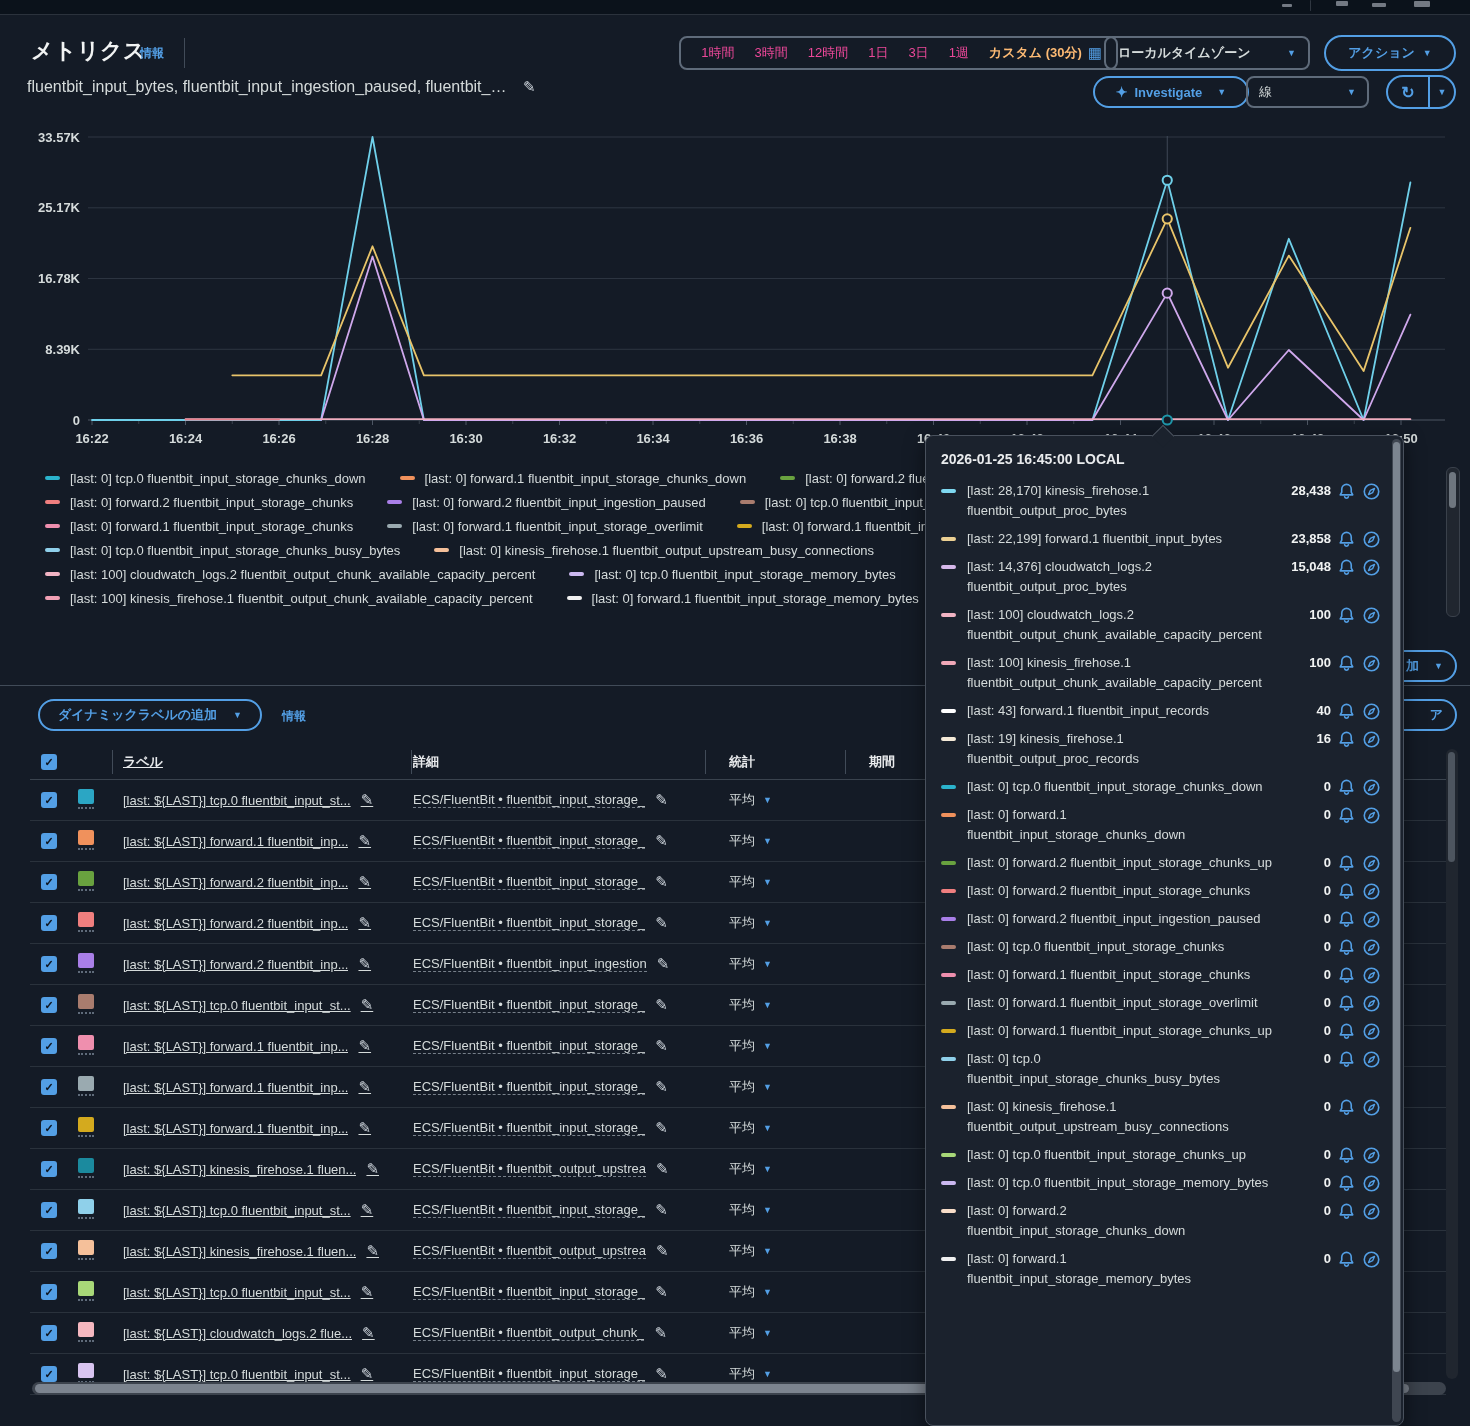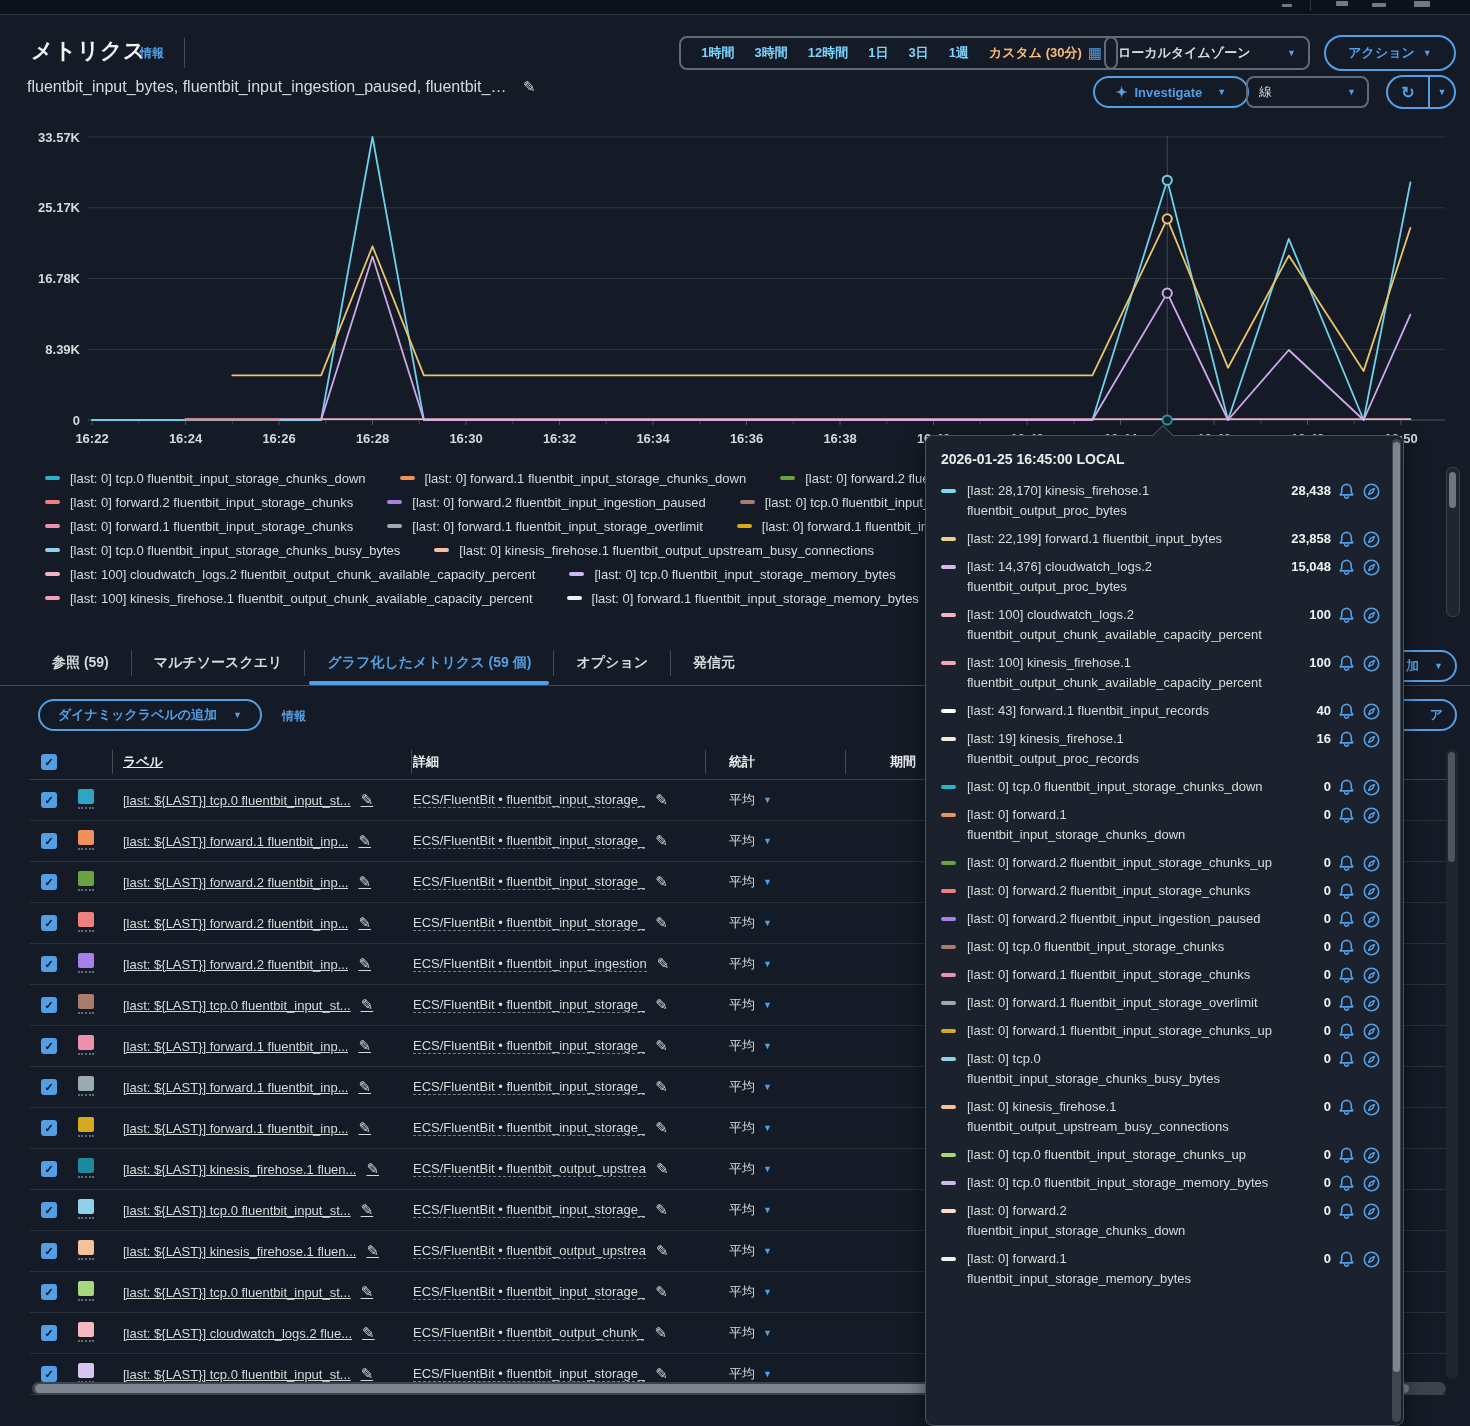--- a/index.html
+++ b/index.html
@@ -17,21 +17,21 @@
   #title-div{left:184px;top:38px;width:1px;height:30px;background:#414b58;}
   #subtitle{left:27px;top:78px;font-size:16px;color:#d5dbdb;}
   #subtitle .pencil{margin-left:12px;}
 
   .pencil{color:#cfd6dd;font-size:15px;cursor:pointer;}
   .caret{color:#539fe5;font-size:9px;margin-left:8px;}
 
   
   #seg{top:36px;right:352px;height:30px;border:2px solid #5f6b7a;border-radius:8px;
        display:flex;align-items:center;padding:0 10px;gap:0;}
-  .seg-item{padding:0 10px;font-size:13px;font-weight:bold;color:#7dd3fc;cursor:pointer;white-space:nowrap;}
+  .seg-item{padding:0 10px;font-size:13px;font-weight:normal;color:#ec4899;cursor:pointer;white-space:nowrap;}
   .seg-custom{padding:0 6px 0 10px;font-size:13px;font-weight:bold;color:#fdba74;cursor:pointer;white-space:nowrap;}
   .cal-icon{color:#539fe5;font-size:15px;padding-right:4px;cursor:pointer;}
   #tz-select{top:36px;right:160px;width:178px;height:30px;border:2px solid #5f6b7a;border-radius:8px;
        display:flex;align-items:center;justify-content:space-between;padding:0 12px;font-size:13px;font-weight:bold;color:#d5dbdb;cursor:pointer;}
   #actions-btn{top:35px;right:14px;width:128px;height:32px;border:2px solid #539fe5;border-radius:18px;
        display:flex;align-items:center;justify-content:center;font-size:13px;font-weight:bold;color:#539fe5;cursor:pointer;}
   #investigate-btn{top:76px;right:221px;width:152px;height:28px;border:2px solid #539fe5;border-radius:16px;
        display:flex;align-items:center;justify-content:center;gap:7px;font-size:13px;font-weight:bold;color:#539fe5;cursor:pointer;}
   .sparkle{font-size:14px;color:#539fe5;}
   #charttype-select{top:76px;right:101px;width:97px;height:28px;border:2px solid #5f6b7a;border-radius:8px;
@@ -73,21 +73,21 @@
   #mtable{left:30px;top:745px;width:1416px;}
   .thead{position:relative;display:flex;align-items:center;height:34px;border-bottom:1px solid #3a434e;
         font-size:13px;font-weight:bold;color:#e9ebed;}
   .th-sep{position:absolute;top:5px;height:24px;width:1px;background:#414b58;}
   .trow{display:flex;align-items:center;height:40px;border-bottom:1px solid #2a323c;font-size:13px;color:#d5dbdb;}
   .col-check{width:48px;display:flex;justify-content:flex-start;padding-left:11px;box-sizing:border-box;}
   .col-swatch{width:45px;}
   .col-label{width:290px;display:flex;align-items:center;gap:10px;text-decoration:underline;}
   .col-detail{width:292px;display:flex;align-items:center;gap:10px;}
   .col-stat{width:140px;display:flex;align-items:center;padding-left:24px;}
-  .col-period{padding-left:112px;margin-left:21px;}
+  .col-period{padding-left:112px;}
   .checkbox{width:16px;height:16px;background:#539fe5;border-radius:3px;display:flex;align-items:center;justify-content:center;
         color:#0f1620;font-size:11px;font-weight:bold;cursor:pointer;}
   .tswatch-wrap{display:inline-block;border-bottom:2px dotted #5f6b7a;padding-bottom:3px;cursor:pointer;}
   .tswatch{width:16px;height:15px;border-radius:2px;}
   .cell-label{max-width:250px;overflow:hidden;text-overflow:ellipsis;white-space:nowrap;}
   .cell-detail{max-width:250px;overflow:hidden;white-space:nowrap;border-bottom:1px dashed #767f89;cursor:pointer;}
   .stat-val{color:#d5dbdb;cursor:pointer;}
 
   
   #hscroll{left:32px;top:1382px;width:1414px;height:13px;background:#3c434d;border-radius:7px;}
@@ -305,42 +305,20 @@
           <span class="swatch-dash" style="background: rgb(240, 160, 180);"></span>
           <span>[last: 100] kinesis_firehose.1 fluentbit_output_chunk_available_capacity_percent</span>
         </div>
         <div class="leg-item">
           <span class="swatch-dash" style="background: rgb(240, 240, 240);"></span>
           <span>[last: 0] forward.1 fluentbit_input_storage_memory_bytes</span>
         </div>
       </div>
     </div>
 
-  <div id="tabs" class="abs">
-      <div class="tab">
-        <span>参照 (59)</span>
-      </div>
-      <span class="tab-div"></span>
-      <div class="tab">
-        <span>マルチソースクエリ</span>
-      </div>
-      <span class="tab-div"></span>
-      <div class="tab active">
-        <span>グラフ化したメトリクス (59 個)</span>
-        <div class="tab-underline"></div>
-      </div>
-      <span class="tab-div"></span>
-      <div class="tab">
-        <span>オプション</span>
-      </div>
-      <span class="tab-div"></span>
-      <div class="tab">
-        <span>発信元</span>
-      </div>
-    </div>
   <div id="tabs-border" class="abs"></div>
 
   <div id="dyn-label-btn" class="abs">
     <span>ダイナミックラベルの追加</span>
     <span class="caret">▼</span>
   </div>
   <div id="toolbar-info" class="abs">情報</div>
 
   <div id="pill-frag-add" class="abs pill-frag">
     <span>加</span>

